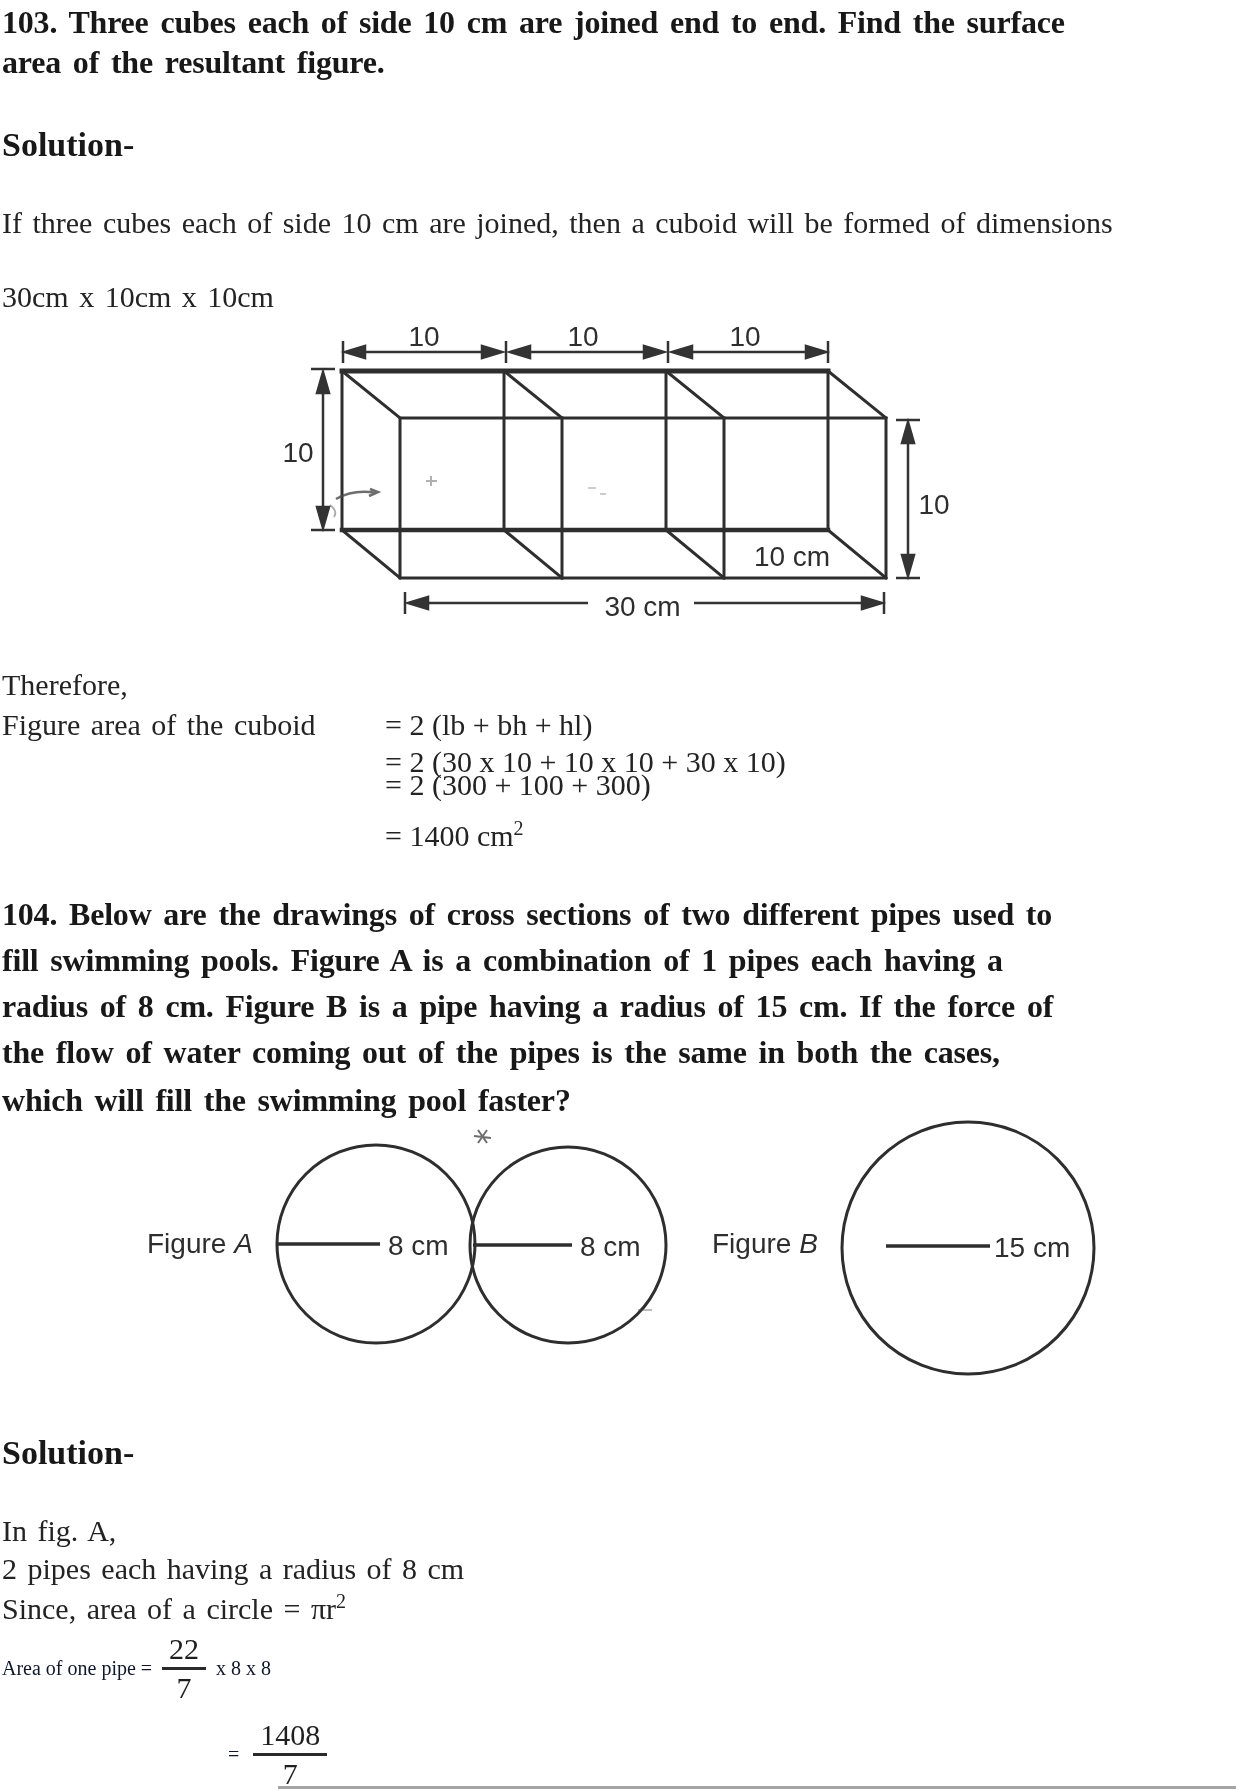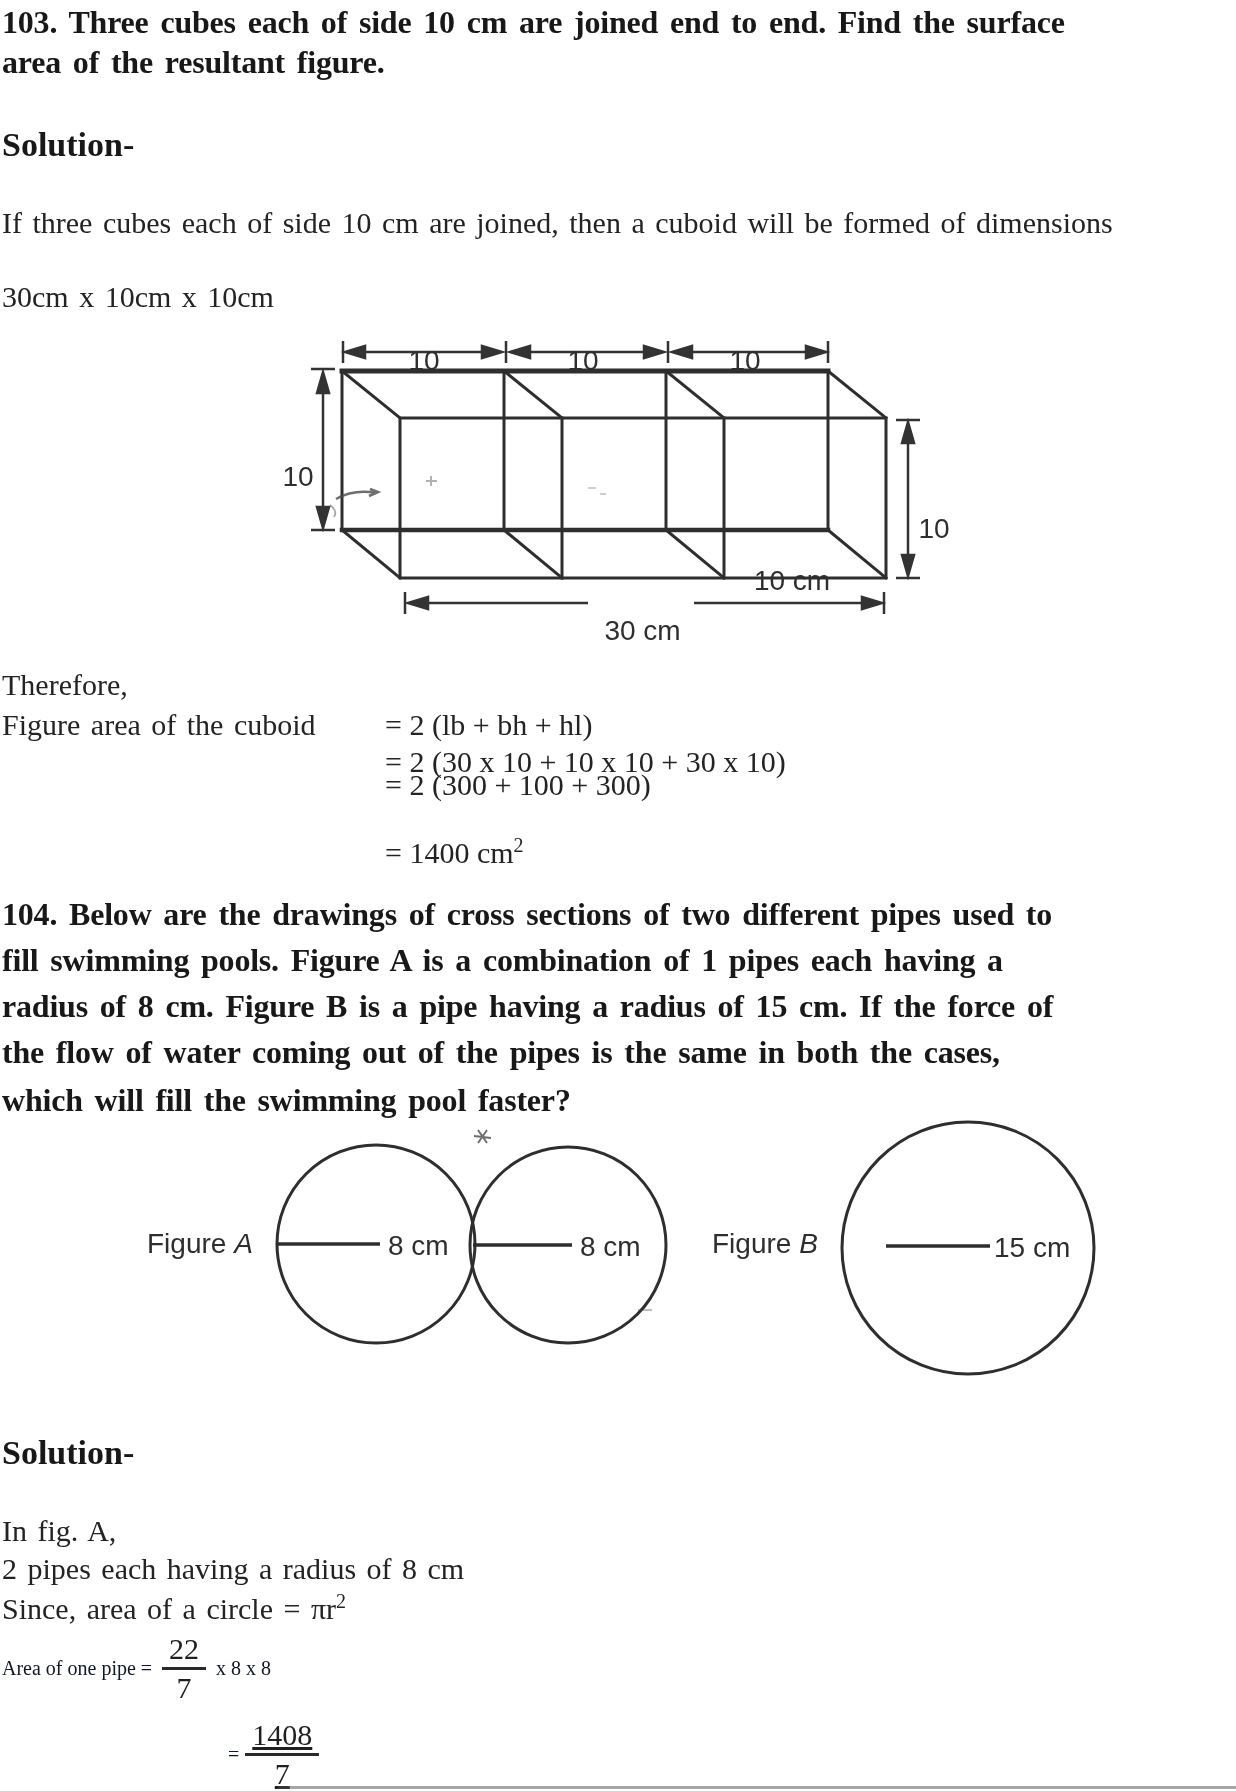--- a/index.html
+++ b/index.html
@@ -6,21 +6,21 @@
   body{
     width:1236px;height:1791px;position:relative;background:#ffffff;
     font-family:"Liberation Serif",serif;color:#1f1f1f;overflow:hidden;
   }
   .abs{position:absolute;}
   .qtext{font-size:32px;font-weight:bold;white-space:nowrap;word-spacing:4px;letter-spacing:-0.2px;color:#181818;}
   .bodytext{font-size:30px;white-space:nowrap;word-spacing:3px;color:#232323;}
   .heading{font-size:34px;font-weight:bold;color:#181818;white-space:nowrap;}
   .eq{font-size:30px;white-space:nowrap;color:#232323;}
   .figlabel{font-family:"Liberation Sans",sans-serif;font-size:28px;color:#2e2e2e;white-space:nowrap;}
-  .ctr{text-align:center;margin-top:24px;}
+  .ctr{text-align:center;}
   sup.sq{font-size:20px;vertical-align:super;line-height:0;}
   .frac{display:inline-flex;flex-direction:column;align-items:stretch;text-align:center;margin:0 10px;}
   .frac .num{font-size:30px;line-height:36px;padding:0 7px;}
   .frac .den{font-size:30px;line-height:36px;padding:0 7px;border-top:3px solid #2a2a2a;}
   .mathrow{display:flex;align-items:center;height:80px;}
   .mathrow .txt{font-size:20px;white-space:nowrap;color:#0f172a;}
   .scan-edge{background:#4b4b4b;opacity:.5;}
   svg{display:block;}
 </style>
 </head>
@@ -110,21 +110,21 @@
   <span class="abs figlabel ctr" style="left:642px;top:174px;width:44px;">10</span>
   <span class="abs figlabel ctr" style="left:472px;top:226px;width:100px;">10 cm</span>
   <span class="abs figlabel ctr" style="left:320px;top:276px;width:105px;">30 cm</span>
 </div>
 
 <div class="abs bodytext" style="left:2px;top:668px;">Therefore,</div>
 <div class="abs bodytext" style="left:2px;top:708px;">Figure area of the cuboid</div>
 <div class="abs eq" style="left:385px;top:708px;">= 2 (lb + bh + hl)</div>
 <div class="abs eq" style="left:385px;top:745px;">= 2 (30 x 10 + 10 x 10 + 30 x 10)</div>
 <div class="abs eq" style="left:385px;top:768px;">= 2 (300 + 100 + 300)</div>
-<div class="abs eq" style="left:385px;top:819px;margin-top:17px;"><span>= 1400 cm</span><sup class="sq">2</sup></div>
+<div class="abs eq" style="left:385px;top:819px;"><span>= 1400 cm</span><sup class="sq">2</sup></div>
 
 <div class="abs qtext" style="left:2px;top:896px;">104. Below are the drawings of cross sections of two different pipes used to</div>
 <div class="abs qtext" style="left:2px;top:942px;">fill swimming pools. Figure A is a combination of 1 pipes each having a</div>
 <div class="abs qtext" style="left:2px;top:988px;">radius of 8 cm. Figure B is a pipe having a radius of 15 cm. If the force of</div>
 <div class="abs qtext" style="left:2px;top:1034px;">the flow of water coming out of the pipes is the same in both the cases,</div>
 <div class="abs qtext" style="left:2px;top:1082px;">which will fill the swimming pool faster?</div>
 
 <div class="abs" style="left:140px;top:1118px;width:1010px;height:270px;">
   <svg width="1010" height="270" viewBox="0 0 1010 270">
     <g stroke="#2e2e2e" fill="none">
@@ -158,19 +158,19 @@
   <span class="txt">Area of one pipe =</span>
   <span class="frac">
     <span class="num">22</span>
     <span class="den">7</span>
   </span>
   <span class="txt">x 8 x 8</span>
 </div>
 
 <div class="abs mathrow" style="left:228px;top:1714px;">
   <span class="txt">=</span>
-  <span class="frac" style="margin:0 6px;text-decoration:underline;">
+  <span class="frac" style="margin:0 14px;">
     <span class="num">1408</span>
     <span class="den">7</span>
   </span>
 </div>
 
 <div class="abs scan-edge" style="left:278px;top:1786px;width:958px;height:3px;"></div>
 
 </body></html>

